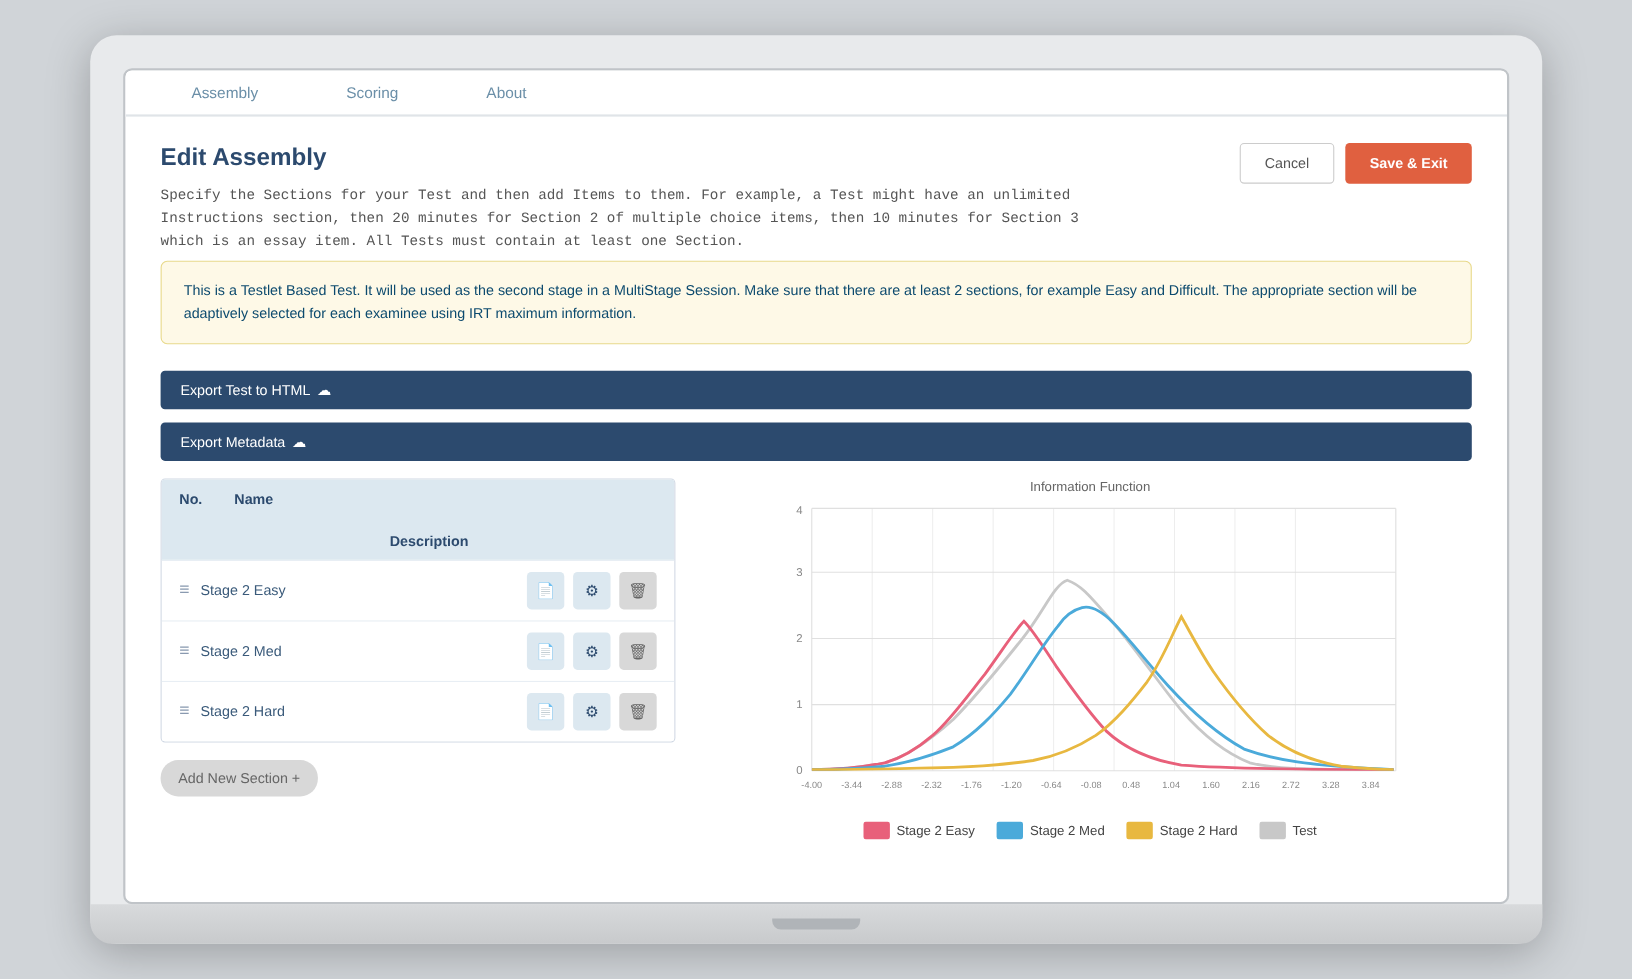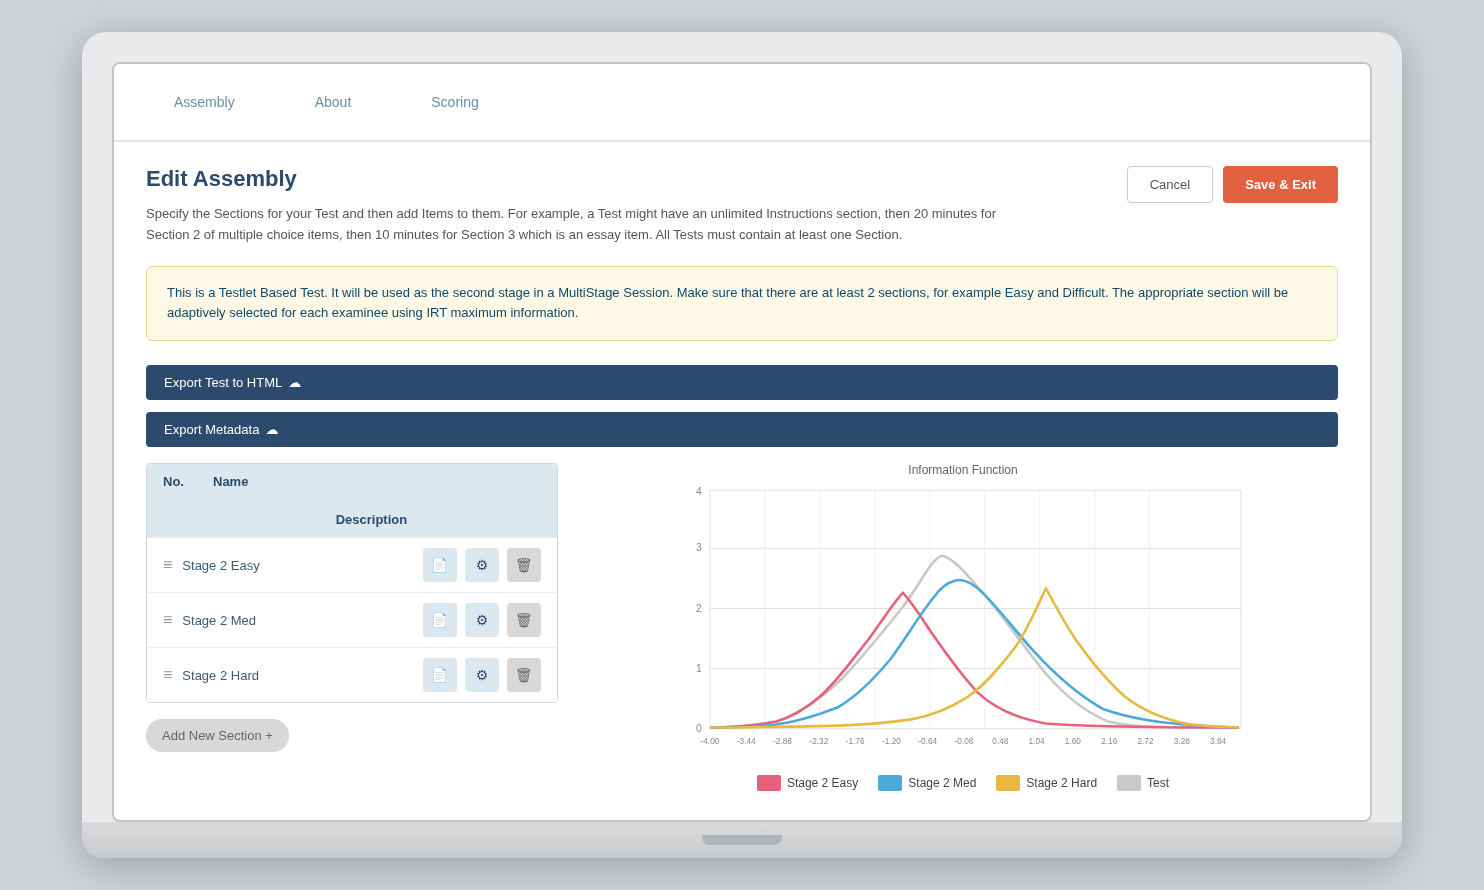--- a/index.html
+++ b/index.html
@@ -43,21 +43,21 @@
     }
 
     
     .nav-tabs {
       display: flex;
       border-bottom: 2px solid #e0e4e8;
       padding: 0 20px;
       background: #fff;
     }
     .nav-tab {
-      padding: 30px 40px;
+      padding: 12px 40px;
       color: #6b8fa8;
       font-size: 14px;
       cursor: pointer;
       border-bottom: 2px solid transparent;
       margin-bottom: -2px;
     }
 
     
     .main-content {
       padding: 24px 32px;
@@ -67,22 +67,23 @@
       font-size: 22px;
       font-weight: bold;
       color: #2c4a6e;
       margin-bottom: 12px;
     }
 
     .page-description {
       font-size: 13px;
       color: #555;
       line-height: 1.6;
-      margin-bottom: 20px;
+      margin-bottom: 7px;
       max-width: 860px;
+      font-family: Liberation Mono, monospace;
     }
 
     .alert-box {
       background: #fef9e7;
       border: 1px solid #e8d98a;
       border-radius: 6px;
       padding: 16px 20px;
       font-size: 13px;
       color: #0c4a6e;
       margin-bottom: 24px;
@@ -121,21 +122,21 @@
       gap: 6px;
     }
 
     .two-col {
       display: flex;
       gap: 30px;
       align-items: flex-start;
     }
 
     .left-panel {
-      width: 412px;
+      width: 468px;
       flex-shrink: 0;
     }
 
     .right-panel {
       flex: 1;
       min-width: 0;
     }
 
     
     .section-table {
@@ -268,22 +269,22 @@
     }
   </style>
 </head>
 <body>
 
 <div class="laptop-outer">
   <div class="laptop-screen">
 
     <div class="nav-tabs">
       <div class="nav-tab">Assembly</div>
+      <div class="nav-tab">Scoring</div>
       <div class="nav-tab">About</div>
-      <div class="nav-tab">Scoring</div>
     </div>
 
     <div class="main-content">
 
       <div class="header-row">
         <div class="header-left">
           <div class="page-title">Edit Assembly</div>
           <div class="page-description">Specify the Sections for your Test and then add Items to them. For example, a Test might have an unlimited Instructions section, then 20 minutes for Section 2 of multiple choice items, then 10 minutes for Section 3 which is an essay item. All Tests must contain at least one Section.</div>
         </div>
         <div class="header-right">

